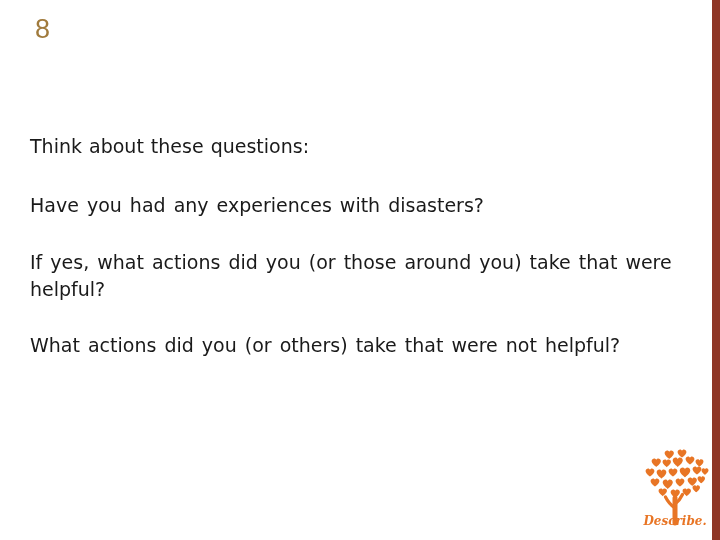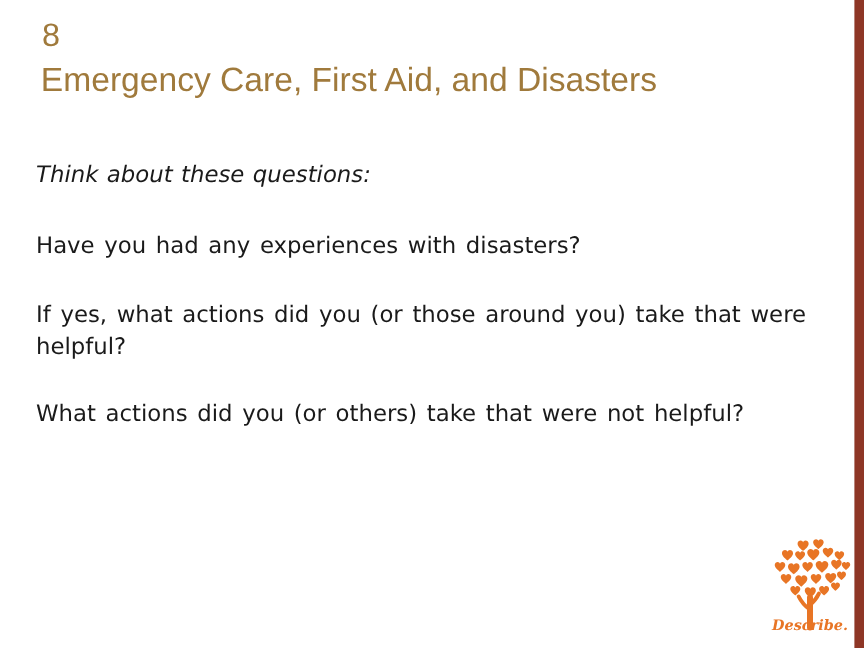--- a/index.html
+++ b/index.html
@@ -43,21 +43,20 @@
     word-spacing: 2px;
     white-space: nowrap;
   }
   .intro {
     position: absolute;
     left: 30px; top: 134px;
     font-size: 19px;
     line-height: 24px;
     color: #1a1a1a;
     word-spacing: 1px;
-    font-style: italic;
   }
   .question {
     position: absolute;
     left: 30px;
     width: 664px;
     font-size: 19px;
     line-height: 27px;
     color: #1a1a1a;
     word-spacing: 2px;
   }
@@ -85,21 +84,20 @@
 </style>
 </head>
 <body>
 
 <div class="slide">
 
   <div class="accent-bar"></div>
 
   <div class="chapter-number">8</div>
 
-  <div class="slide-title">Emergency Care, First Aid, and Disasters</div>
 
 
   <div class="intro">Think about these questions:</div>
 
   <div class="question q1">Have you had any experiences with disasters?</div>
 
   <div class="question q2">If yes, what actions did you (or those around you) take that were helpful?</div>
 
   <div class="question q3">What actions did you (or others) take that were not helpful?</div>
 

